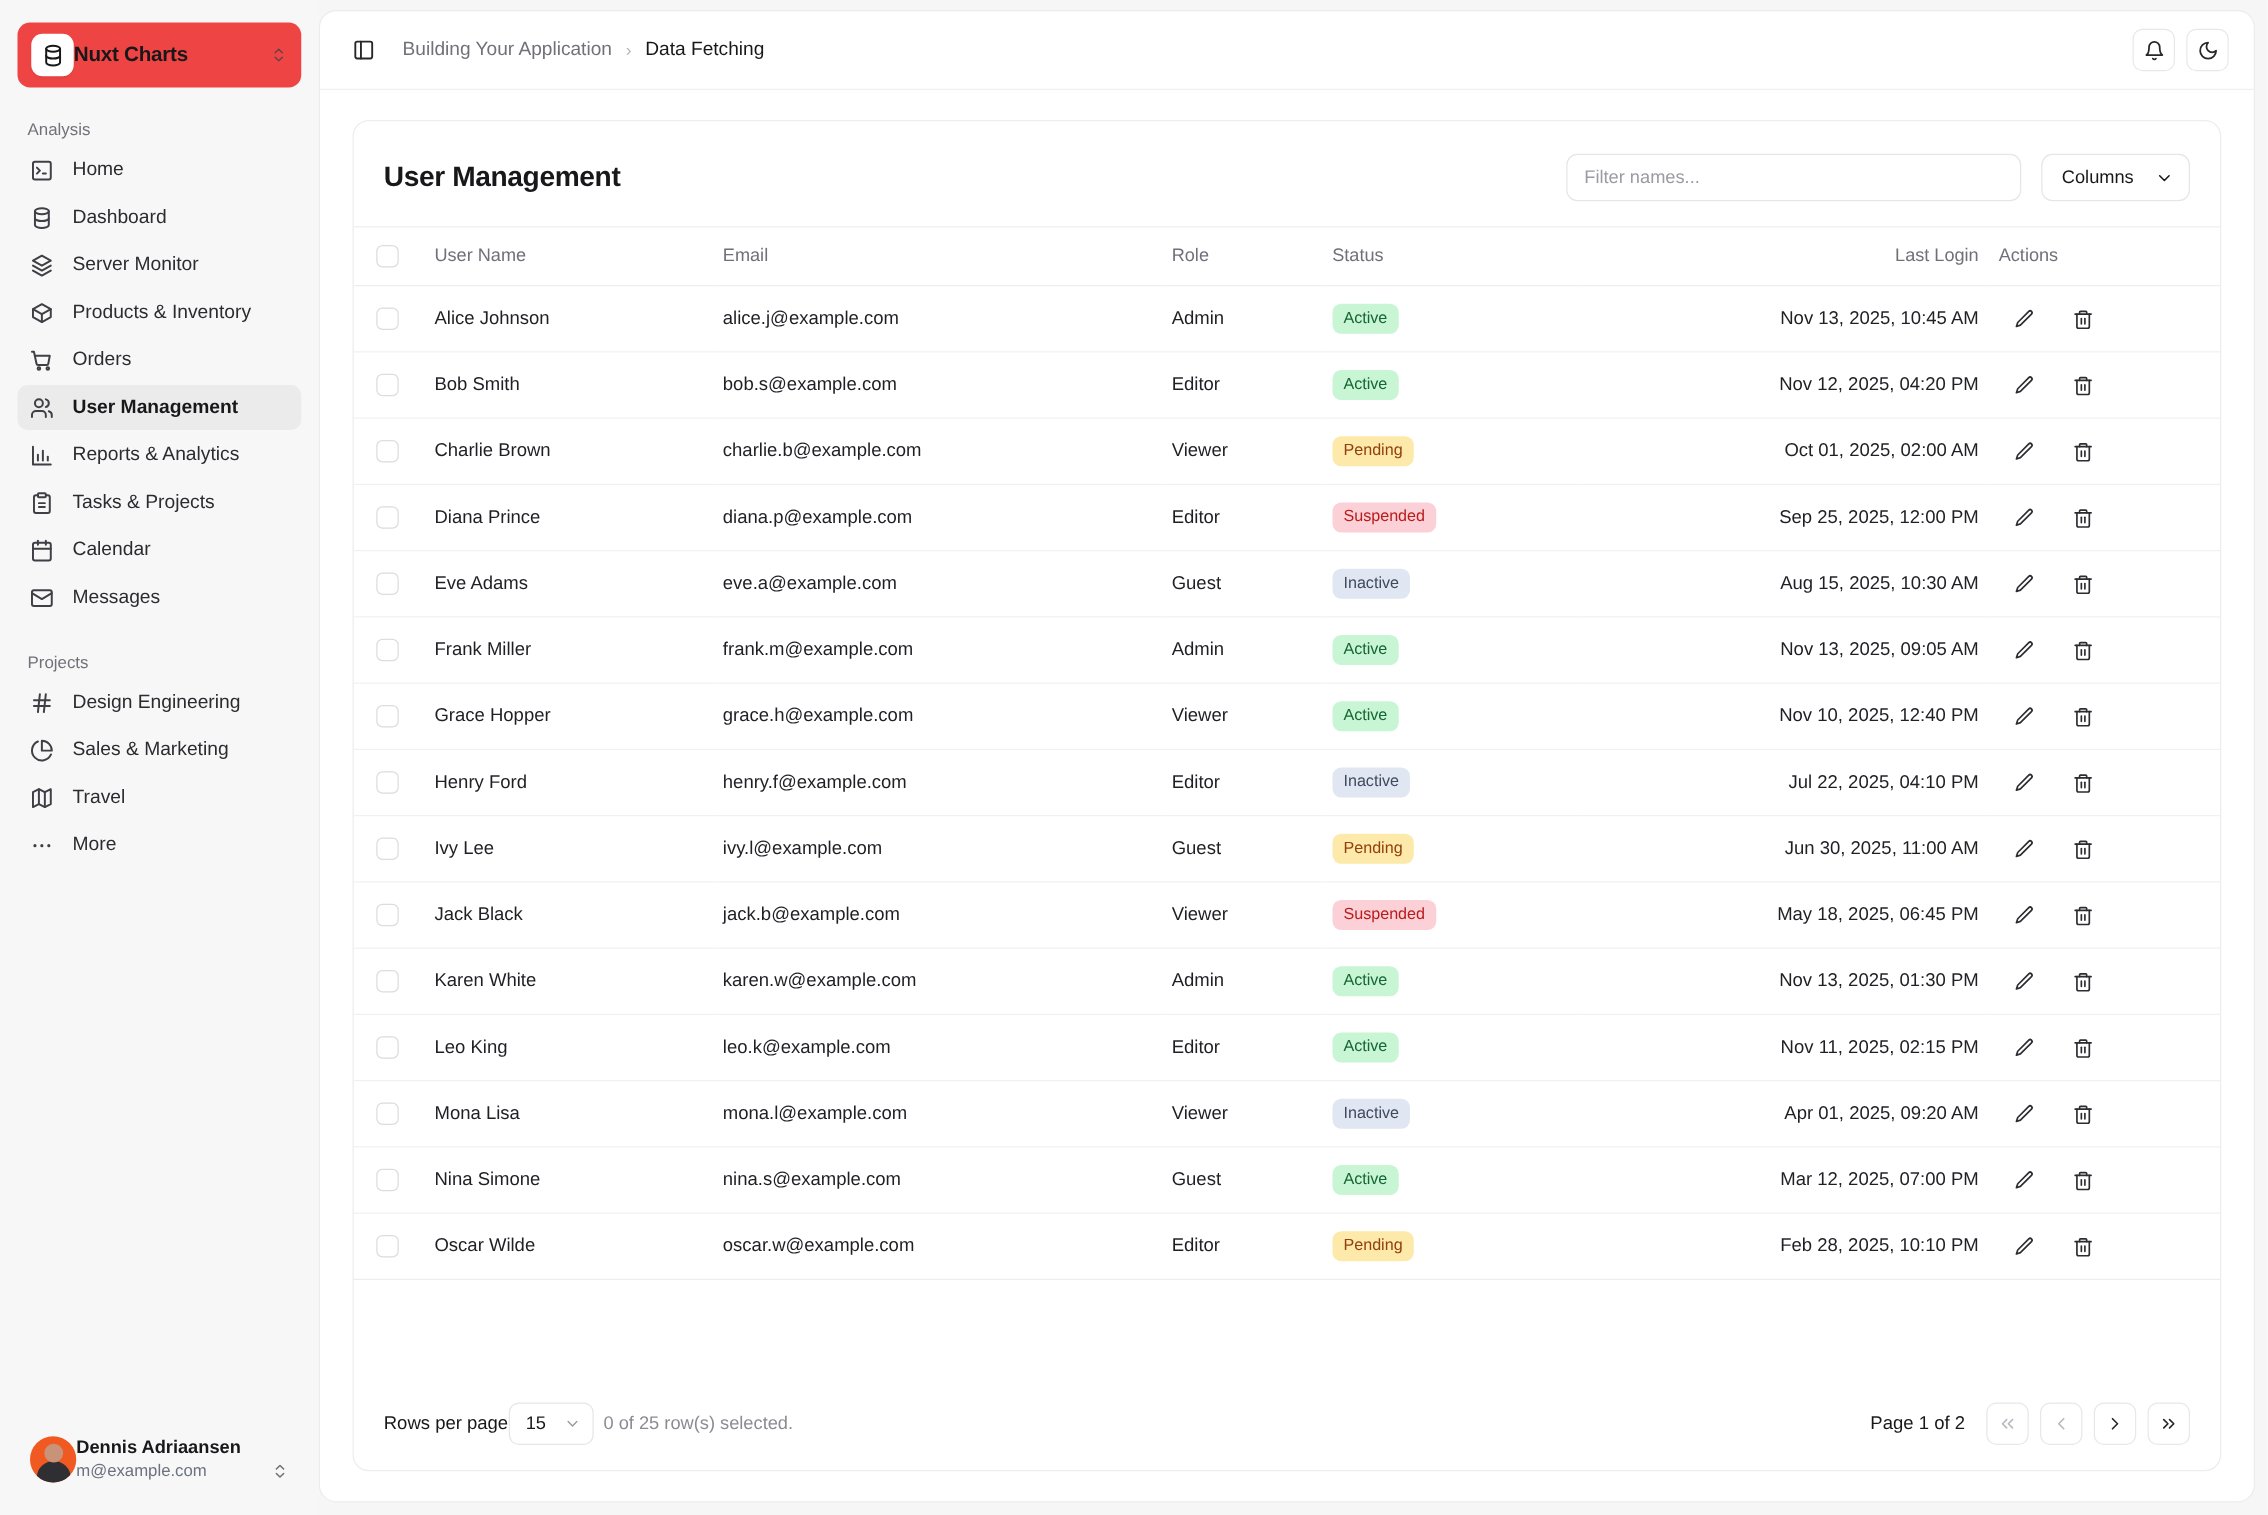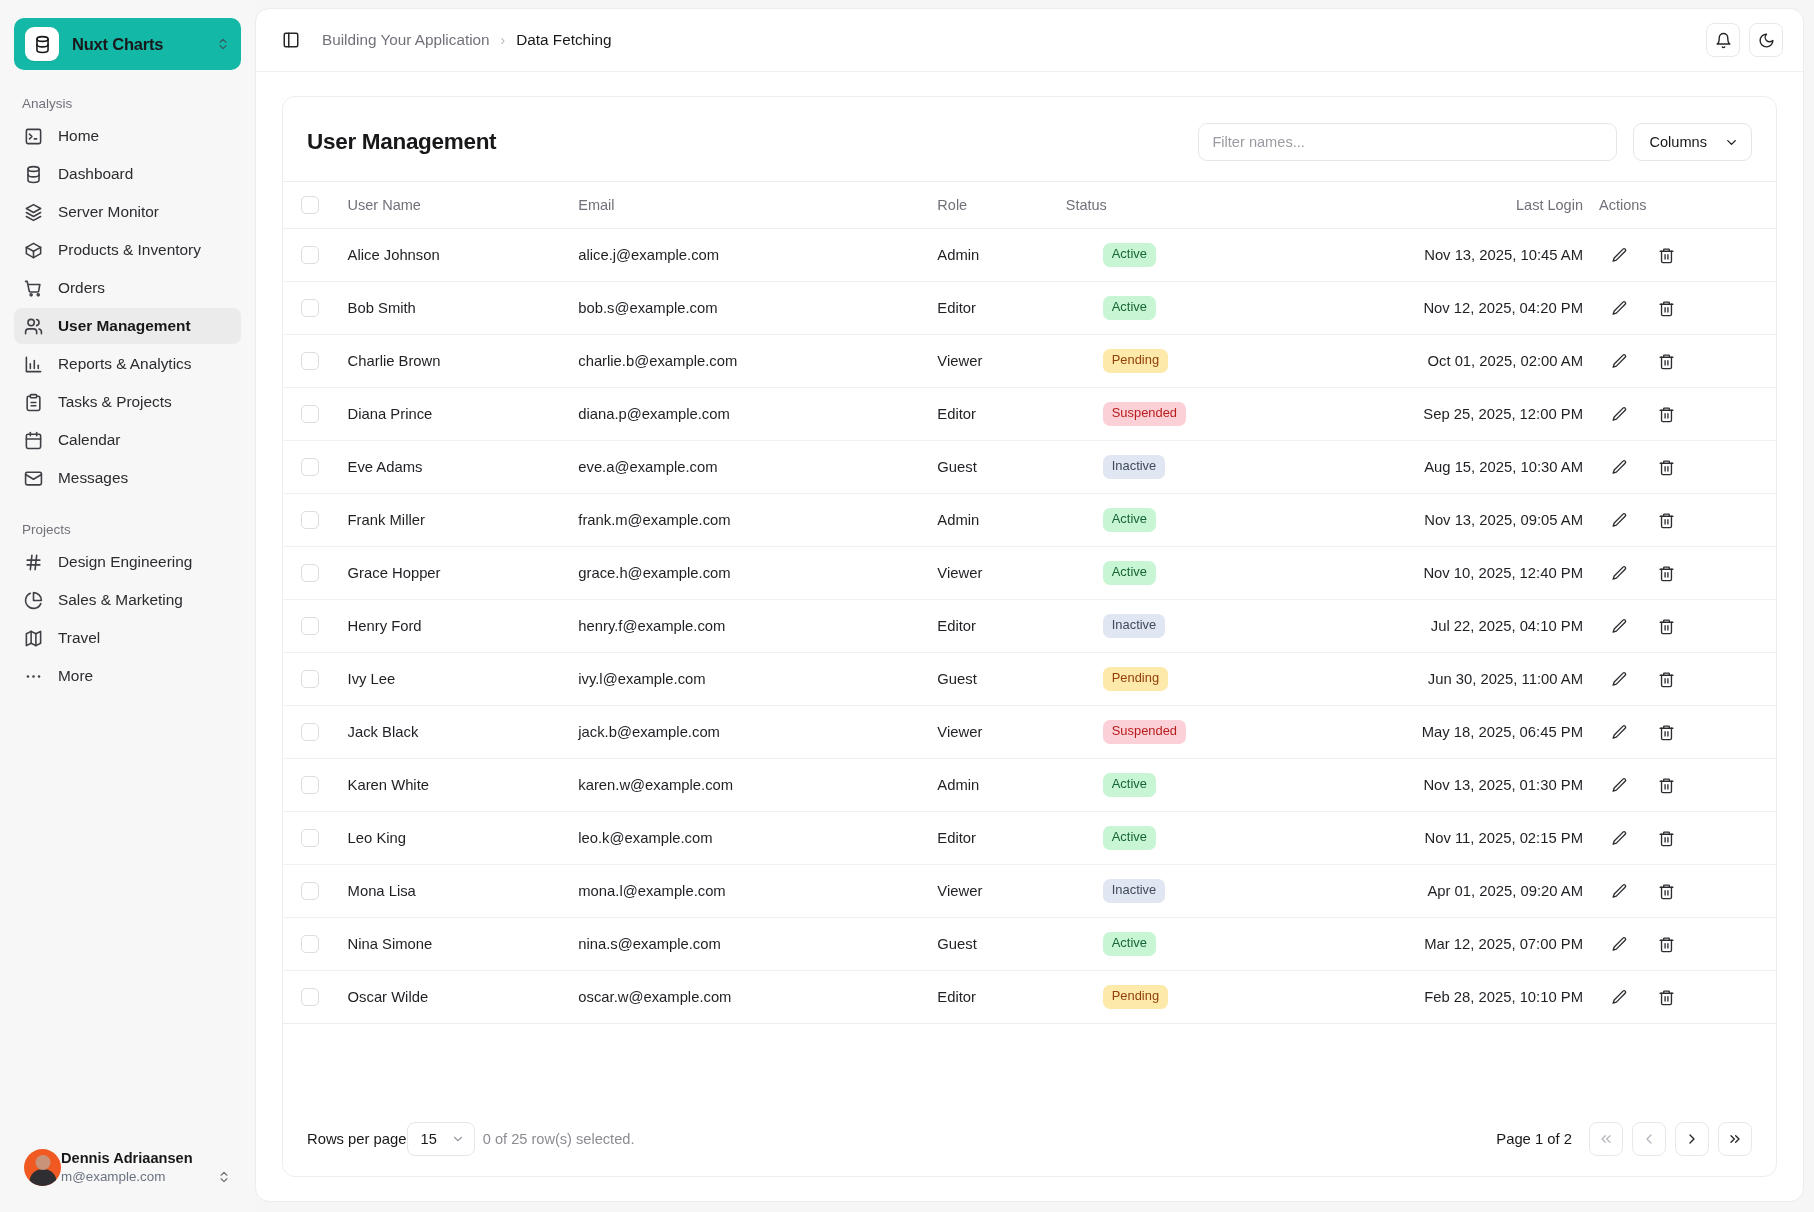--- a/index.html
+++ b/index.html
@@ -14,24 +14,24 @@
 
   
   .sidebar {
     width: 255px; height: 1212px; flex: 0 0 255px;
     background: #f7f7f7;
     display: flex; flex-direction: column;
     padding: 14px 0 0 0;
     position: relative;
   }
   .brand {
-    display: flex; align-items: center; gap: 13px;
+    display: flex; align-items: center; 
     margin: 4px 14px 0 14px;
     padding: 9px 11px;
-    background: #14b8a6;
+    background: #ef4444;
     border-radius: 10px;
     cursor: pointer;
     justify-content: flex-end;
   }
   .brand-logo {
     width: 34px; height: 34px; flex: 0 0 34px;
     background: #ffffff;
     border-radius: 9px;
     display: flex; align-items: center; justify-content: center;
     box-shadow: 0 1px 2px rgba(0,0,0,.06);
@@ -115,21 +115,21 @@
     background: #fff; height: 100%;
     display: flex; flex-direction: column;
     overflow: hidden;
   }
   .card-head {
     display: flex; align-items: center;
     padding: 26px 24px 20px 24px; gap: 16px;
   }
   .card-title { font-size: 22.5px; font-weight: 700; color: #18181b; flex: 1; letter-spacing: -.3px; }
   .filter-input {
-    width: 419px; height: 38px;
+    width: 364px; height: 38px;
     border: 1px solid #e6e6e6; border-radius: 9px;
     padding: 0 13px; font-size: 14.6px; color: #18181b;
     font-family: "Liberation Sans", sans-serif; background: #fff;
   }
   .filter-input::placeholder { color: #9b9ba3; }
   .columns-btn {
     height: 38px; display: flex; align-items: center; gap: 17px;
     border: 1px solid #e6e6e6; border-radius: 9px;
     padding: 0 12px 0 15px; font-size: 14.6px; color: #18181b;
     background: #fff; cursor: pointer;
@@ -161,21 +161,20 @@
 
   .cbx {
     width: 18px; height: 18px; border: 1px solid #dcdce1;
     border-radius: 5px; background: #fff; cursor: pointer; display: block;
   }
 
   .badge {
     display: inline-block; padding: 3px 9px 4px 9px;
     border-radius: 7px; font-size: 12.9px; line-height: 1.25;
     font-weight: 400;
-    margin-left: 37px;
   }
   .badge.active    { background: #c8f5d4; color: #166534; }
   .badge.pending   { background: #fde9a9; color: #92400e; }
   .badge.suspended { background: #fbd0d6; color: #b91c1c; }
   .badge.inactive  { background: #e0e7f2; color: #3f4a5c; }
 
   .row-actions { display: flex; align-items: center; gap: 21px; padding-left: 8px; }
   .act-btn {
     width: 26px; height: 26px; display: flex; align-items: center;
     justify-content: center; cursor: pointer; color: #2c2c31; border-radius: 5px;

